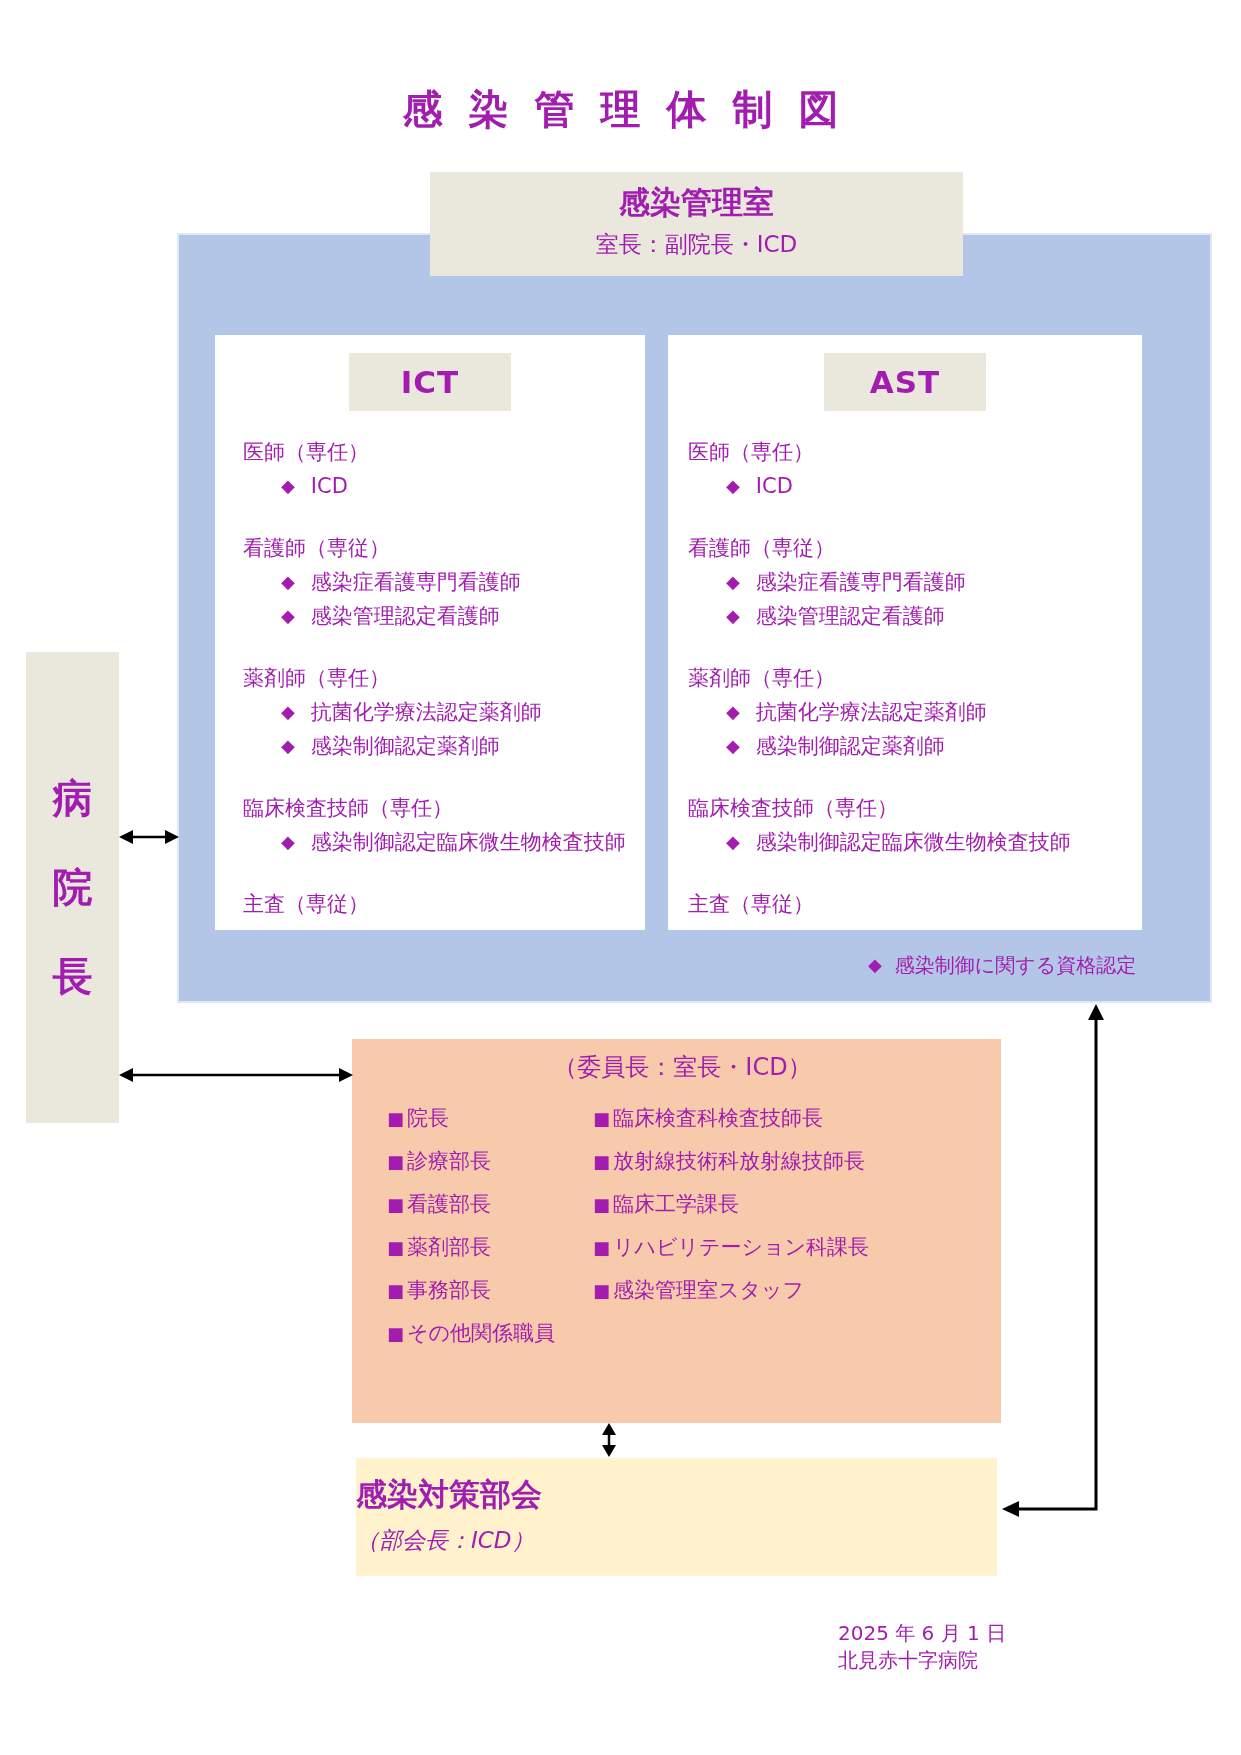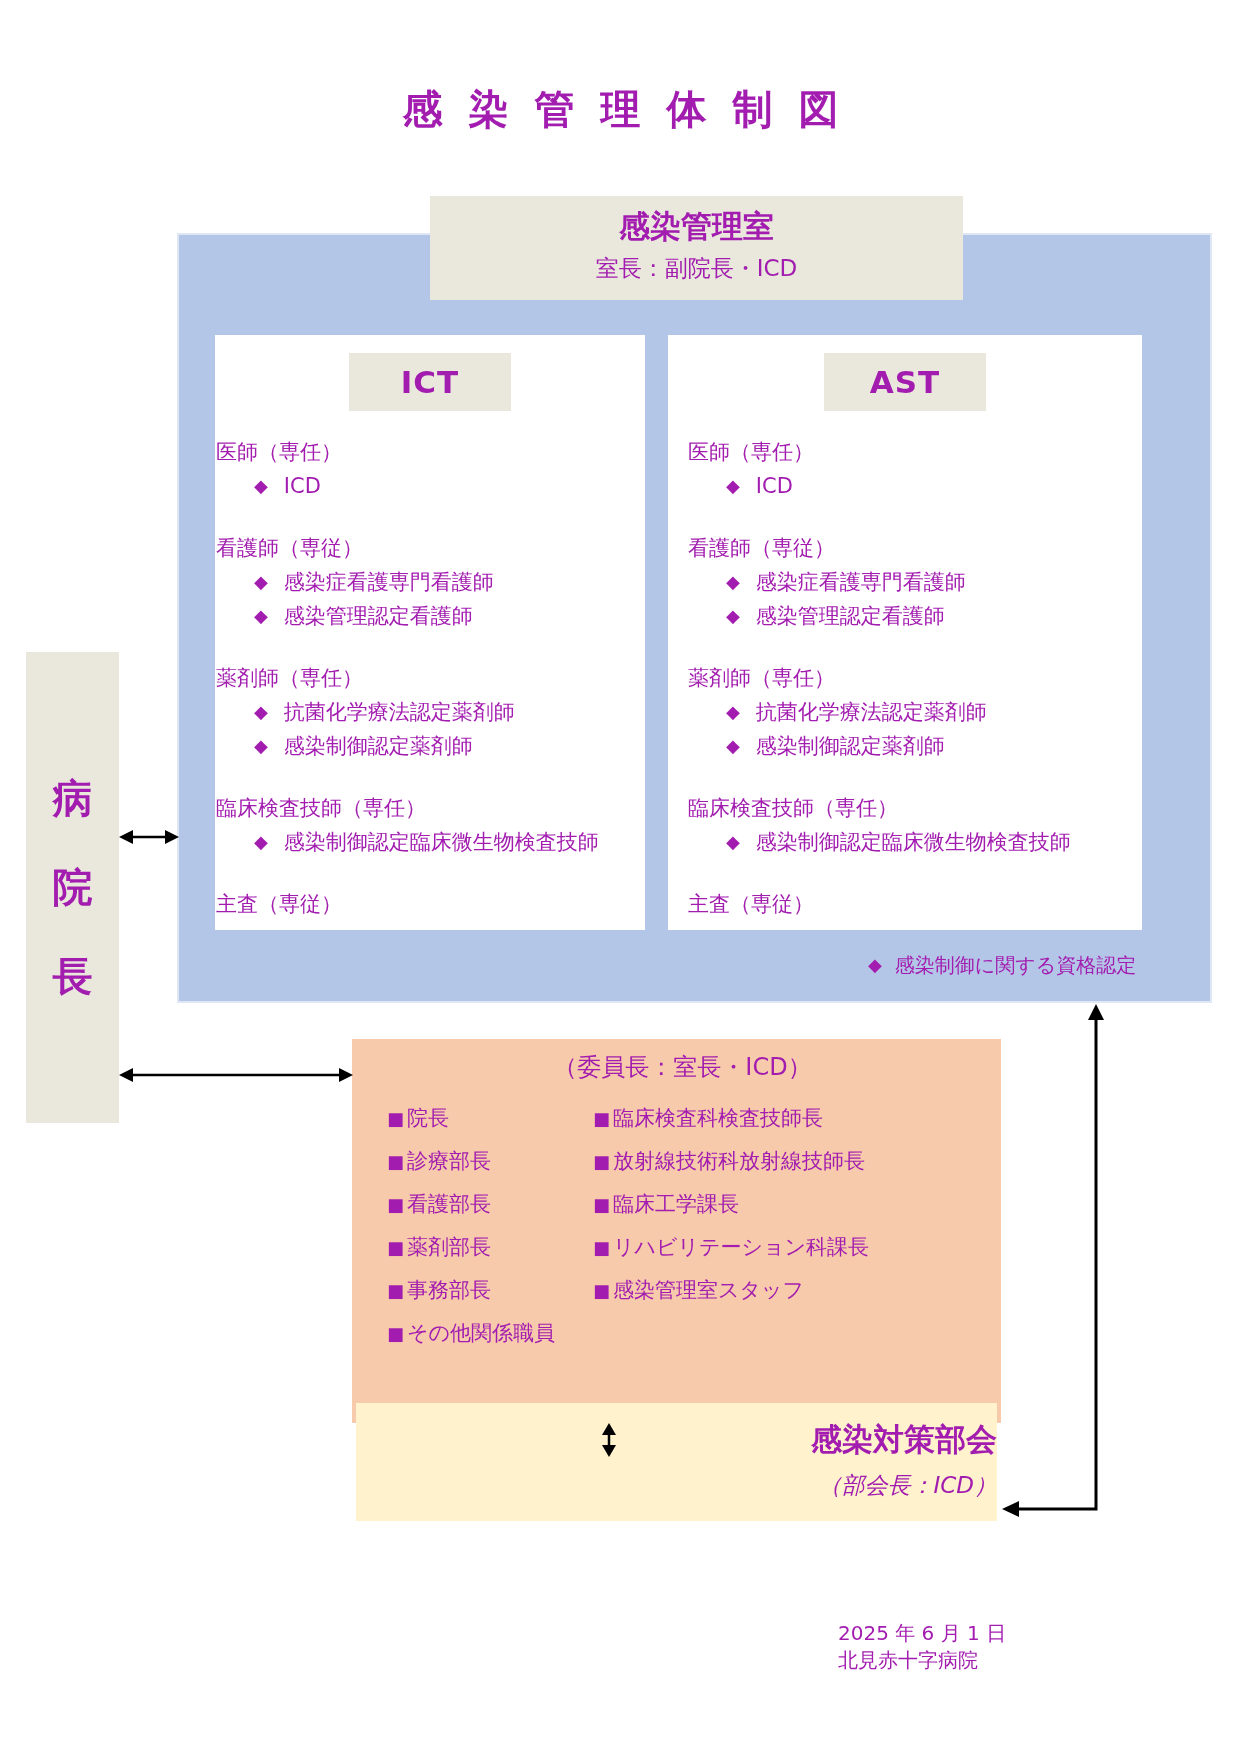--- a/index.html
+++ b/index.html
@@ -7,40 +7,40 @@
     position:relative; width:1241px; height:1755px; background:#ffffff;
     font-family:"DejaVu Sans", sans-serif; color:#a21caf; overflow:hidden;
   }
   .main-title {
     position:absolute; top:82px; left:0; width:100%;
     text-align:center; font-size:40px; font-weight:bold;
     letter-spacing:26px; text-indent:26px; white-space:nowrap;
   }
   
   .office-box {
-    position:absolute; left:430px; top:196px; width:533px; height:104px;
+    position:absolute; left:430px; top:172px; width:533px; height:104px;
     background:#eae8dd; z-index:3; text-align:center;
   }
   .office-name { font-size:31px; font-weight:bold; margin-top:10px; }
   .office-head { font-size:23px; margin-top:5px; }
   
   .blue-container {
     position:absolute; left:177px; top:233px; width:1035px; height:770px;
     background:#b4c6e7; border:2px solid #dfe7f4; box-sizing:border-box; z-index:1;
   }
   
   .team-box { position:absolute; background:#ffffff; z-index:2; }
   .ict-box { left:215px; top:335px; width:430px; height:595px; }
   .ast-box { left:668px; top:335px; width:474px; height:595px; }
   .team-header {
     width:162px; height:58px; margin:18px auto 0; background:#eae8dd;
     font-size:31px; font-weight:bold; text-align:center; line-height:58px;
     letter-spacing:1px;
   }
-  .team-content { padding:24px 8px 0 1px; font-size:21px; }
+  .team-content { padding:24px 8px 0 28px; font-size:21px; }
   .ast-box .team-content { padding-left:20px; }
   .role-line { margin-top:28px; line-height:34px; }
   .role-line.first { margin-top:0; }
   .bullet-line { display:flex; align-items:center; line-height:34px; padding-left:38px; }
   .diamond { margin-right:16px; font-size:18px; flex:0 0 auto; }
   
   .note-line {
     position:absolute; left:868px; top:950px; z-index:2;
     display:flex; align-items:center; font-size:20px; line-height:30px;
   }
@@ -59,22 +59,22 @@
   }
   .committee-title { text-align:center; font-size:33px; font-weight:bold; margin-top:18px; }
   .committee-chair { text-align:center; font-size:24px; margin-top:12px;padding-left:12px; }
   .committee-cols { display:flex; margin-top:14px; padding-left:35px; }
   .col-left { width:206px; }
   .col-right { flex:1; }
   .member { display:flex; align-items:center; line-height:43px; font-size:21px; white-space:nowrap; }
   .sq { margin-right:3px; font-size:18px; flex:0 0 auto; }
   
   .subcommittee-box {
-    position:absolute; left:356px; top:1403px; width:641px; height:118px;
-    background:#fff2cc; text-align:right; z-index:2;
+    position:absolute; left:356px; top:1458px; width:641px; height:118px;
+    background:#fff2cc; text-align:left; z-index:2;
   }
   .subcommittee-title { font-size:31px; font-weight:bold; margin-top:16px; }
   .subcommittee-chair { font-size:23px; margin-top:9px;font-style:italic; }
   
   .footer { position:absolute; left:838px; top:1620px; font-size:20px; line-height:27px; }
   
   .arrow-svg { position:absolute; z-index:4; }
   .arrow-svg line, .arrow-svg polyline { stroke:#000; fill:none; }
   .arrow-svg polygon { fill:#000; stroke:none; }
 </style>

